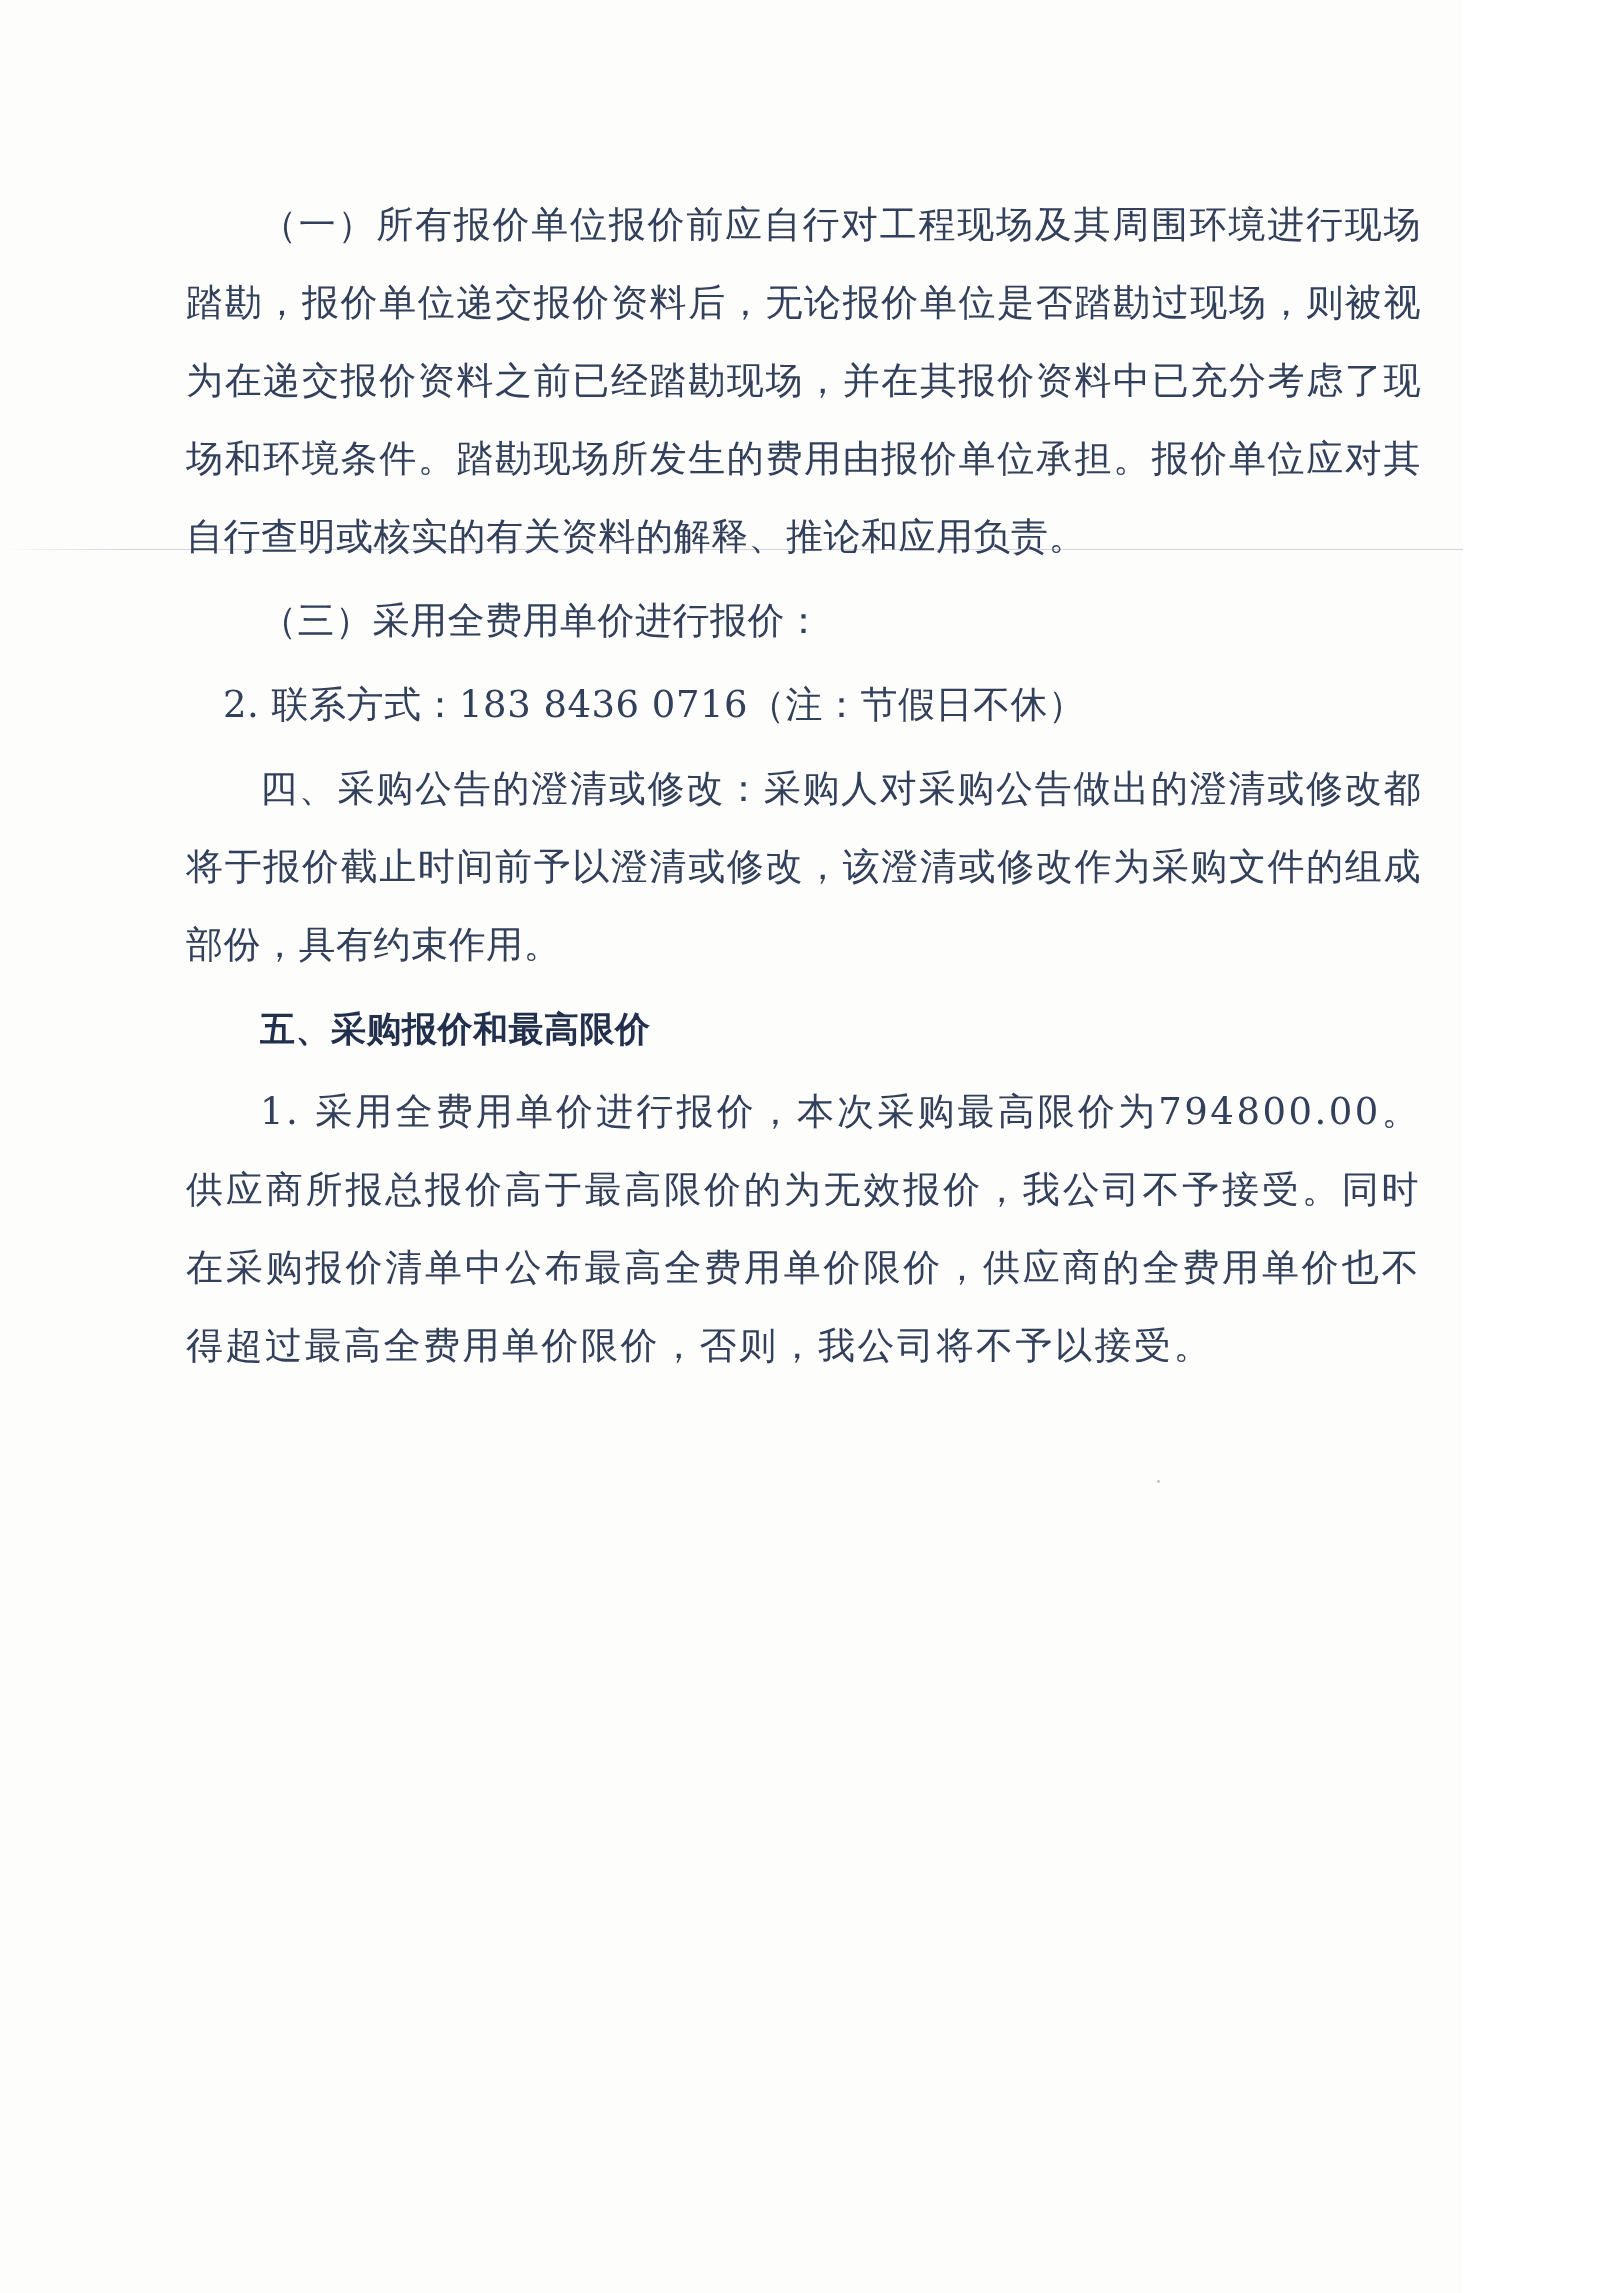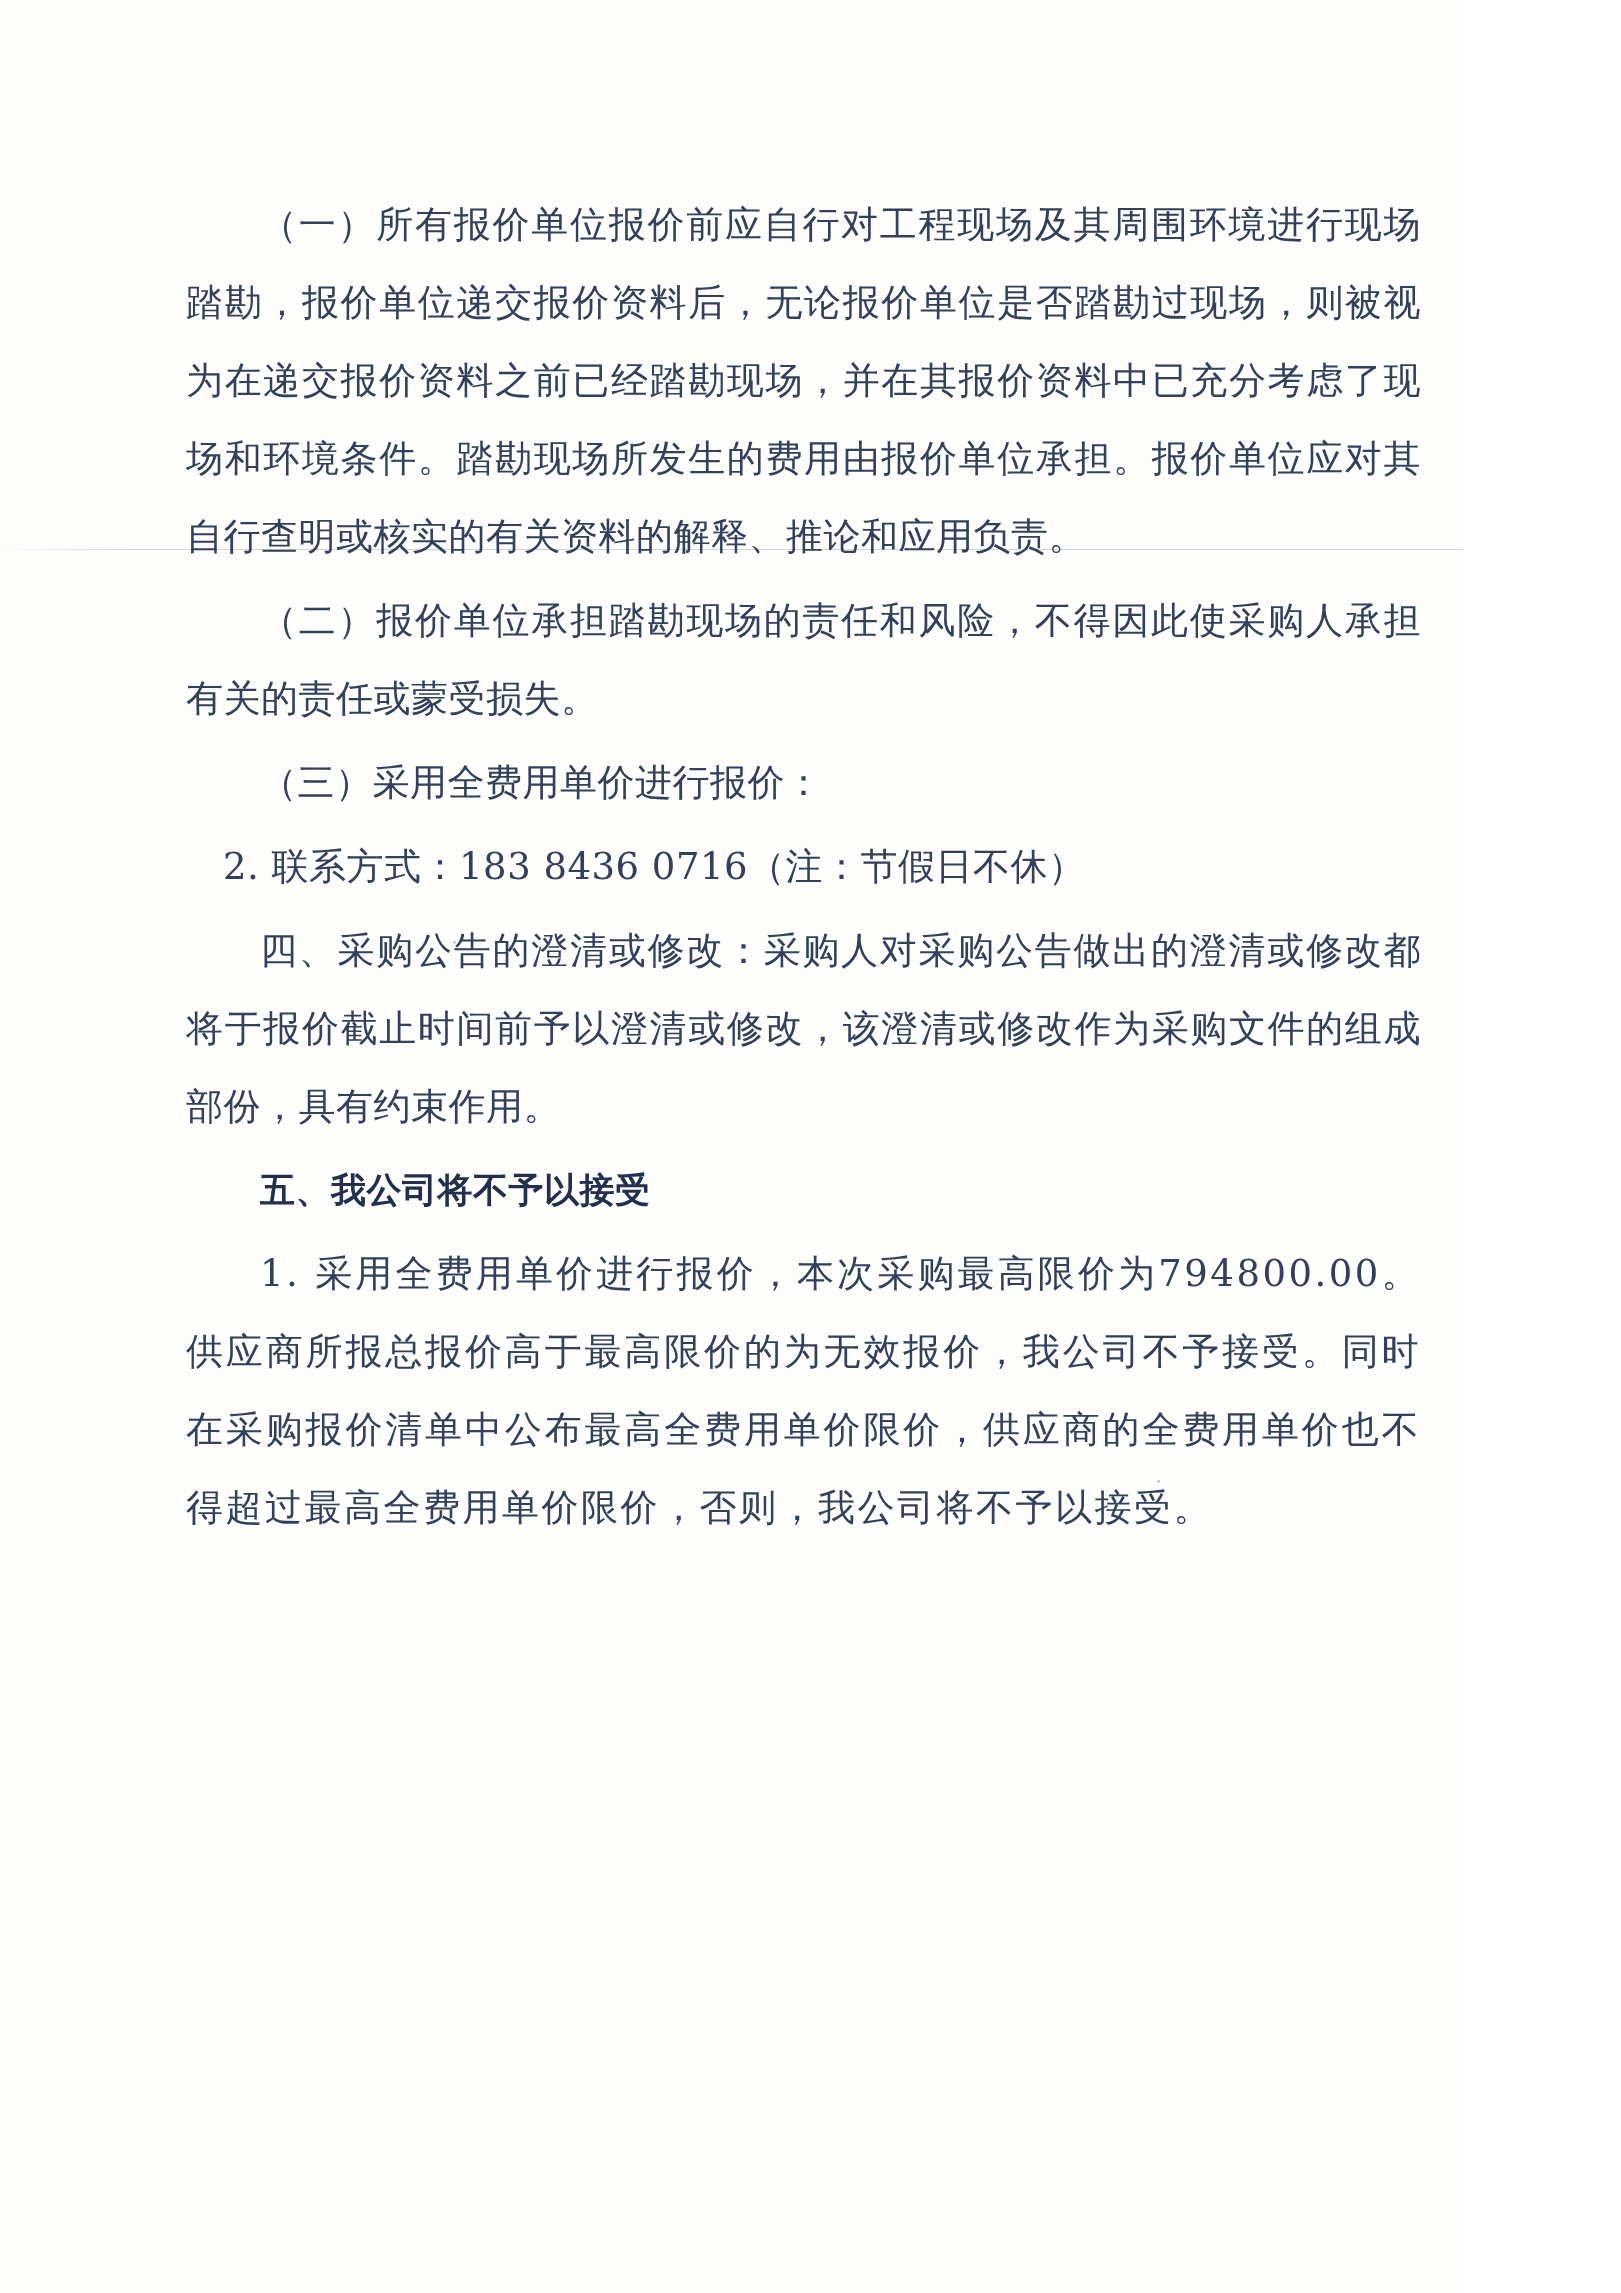--- a/index.html
+++ b/index.html
@@ -67,22 +67,21 @@
 <body>
 
 <div class="page">
 
   <div class="faint-line"></div>
   <div class="speck" style="left:453px; top:941px;"></div>
   <div class="speck" style="left:1157px; top:1480px;"></div>
 
   <div class="content">
     <p class="indent">（一）所有报价单位报价前应自行对工程现场及其周围环境进行现场踏勘，报价单位递交报价资料后，无论报价单位是否踏勘过现场，则被视为在递交报价资料之前已经踏勘现场，并在其报价资料中已充分考虑了现场和环境条件。踏勘现场所发生的费用由报价单位承担。报价单位应对其自行查明或核实的有关资料的解释、推论和应用负责。</p>
-    <p class="indent">（二）报价单位承担踏勘现场的责任和风险，不得因此使采购人承担有关的责任或蒙受损失。</p>
     <p class="indent">（三）采用全费用单价进行报价：</p>
     <p class="indent-small">2. 联系方式：183 8436 0716（注：节假日不休）</p>
     <p class="indent">四、采购公告的澄清或修改：采购人对采购公告做出的澄清或修改都将于报价截止时间前予以澄清或修改，该澄清或修改作为采购文件的组成部份，具有约束作用。</p>
-    <p class="indent bold">五、我公司将不予以接受</p>
+    <p class="indent bold">五、采购报价和最高限价</p>
     <p class="indent loose">1. 采用全费用单价进行报价，本次采购最高限价为794800.00。供应商所报总报价高于最高限价的为无效报价，我公司不予接受。同时在采购报价清单中公布最高全费用单价限价，供应商的全费用单价也不得超过最高全费用单价限价，否则，我公司将不予以接受。</p>
   </div>
 
 </div>
 
 
 </body></html>

